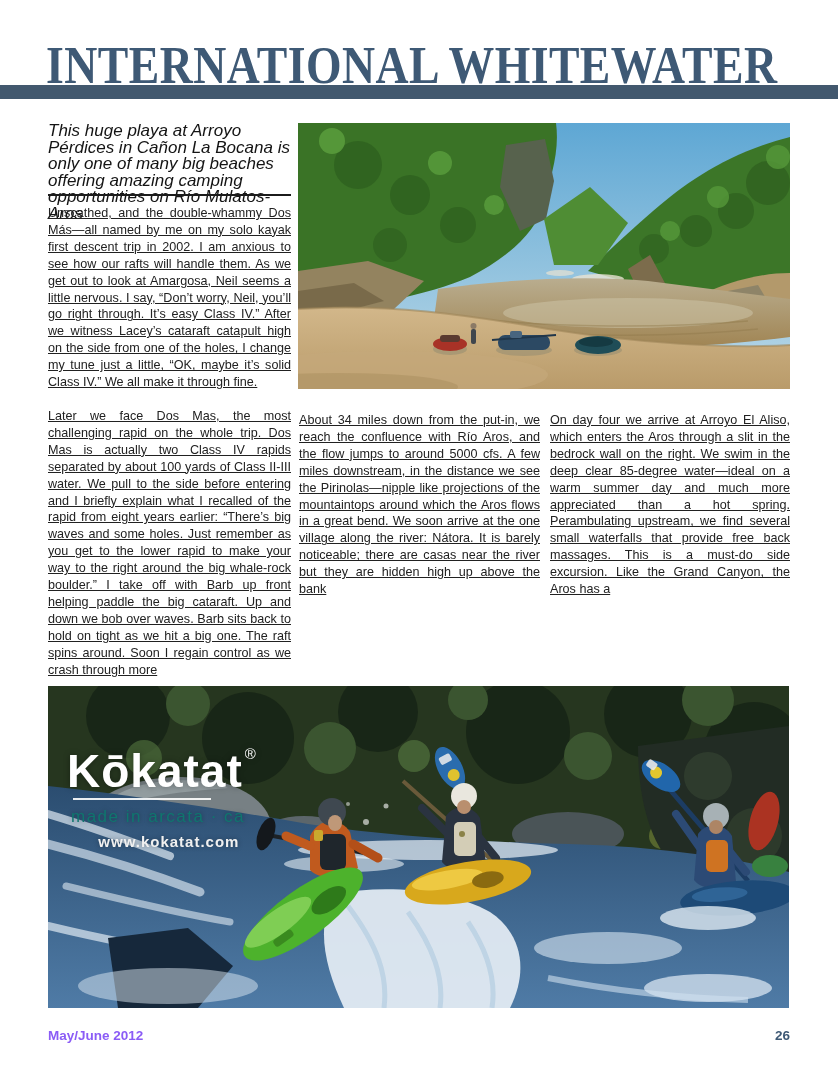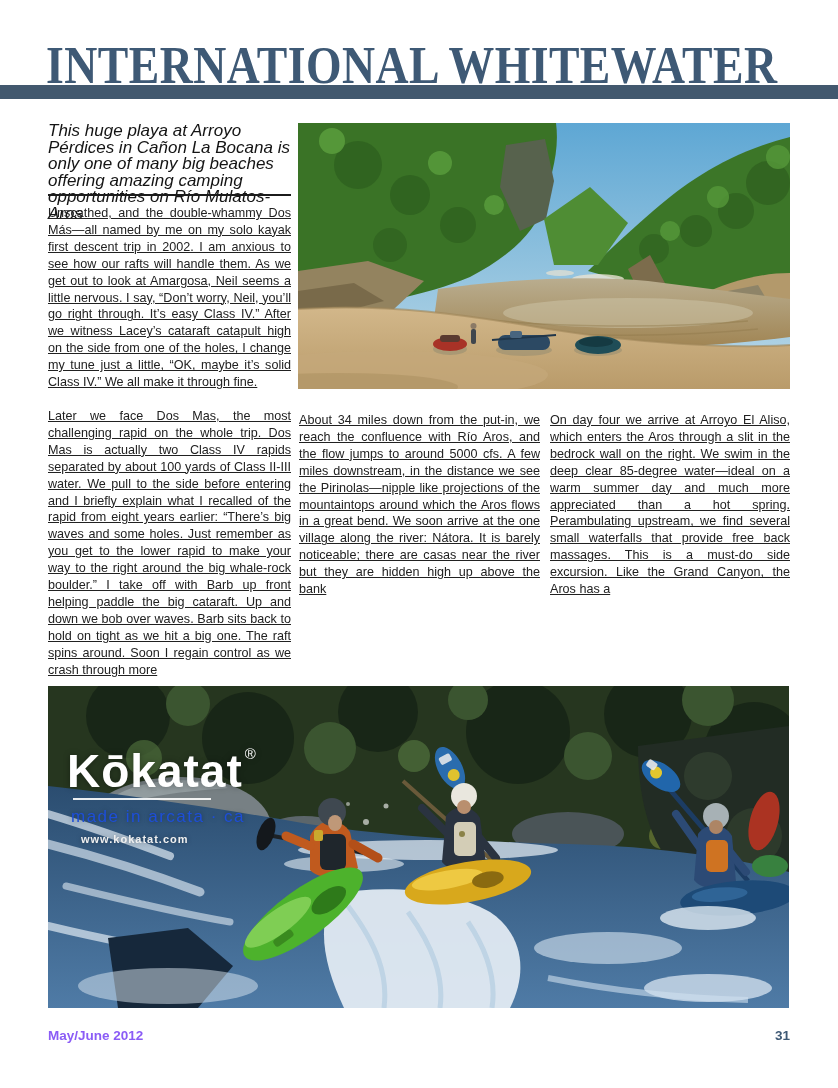--- a/index.html
+++ b/index.html
@@ -48,26 +48,26 @@
   
   .kokatat { position:absolute; left:19px; top:16px; color:#ffffff; z-index:3;margin-top:44px; }
   .kokatat .brand {
     font-family:"Liberation Sans", sans-serif; font-weight:700;
     font-size:46px; line-height:1.05; letter-spacing:1px;
     text-shadow:0 0 6px rgba(0,0,0,0.35);
   }
   .kokatat .reg { font-size:15px; vertical-align:28px; font-weight:400; margin-left:2px; }
   .kokatat .brand-rule { width:138px; height:2px; background:#ffffff; opacity:.9; margin:3px 0 7px 6px; }
   .kokatat .tagline {
-    font-size:17px; letter-spacing:1.5px; color:#1d4ed8; margin-left:4px;
+    font-size:17px; letter-spacing:1.5px; color:#0f766e; margin-left:4px;
     text-shadow:0 0 5px rgba(0,0,0,0.35);
   }
   .kokatat .url {
-    font-size:11px; font-weight:700; letter-spacing:1px; color:#f0f0f0;
-    margin:6px 0 0 14px; text-shadow:0 0 5px rgba(0,0,0,0.35);
+    font-size:15px; font-weight:700; letter-spacing:1px; color:#f0f0f0;
+    margin:6px 0 0 14px; text-shadow:0 0 5px rgba(0,0,0,0.35);text-align:center;
   }
   
   .footer-issue {
     position:absolute; left:48px; top:1028px;
     font-size:13.5px; font-weight:700; color:#8b5cf6;
   }
   .footer-page {
     position:absolute; right:48px; top:1028px;
     font-size:13.5px; font-weight:700; color:#3e5975;
   }
@@ -293,15 +293,15 @@
     </svg>
     <div class="kokatat">
       <div class="brand"><span>Kōkatat</span><span class="reg">®</span></div>
       <div class="brand-rule"></div>
       <div class="tagline">made in arcata · ca</div>
       <div class="url">www.kokatat.com</div>
     </div>
   </figure>
 
   <span class="footer-issue">May/June 2012</span>
-  <span class="footer-page">31</span>
+  <span class="footer-page">26</span>
 
 </div>
 
 </body></html>

